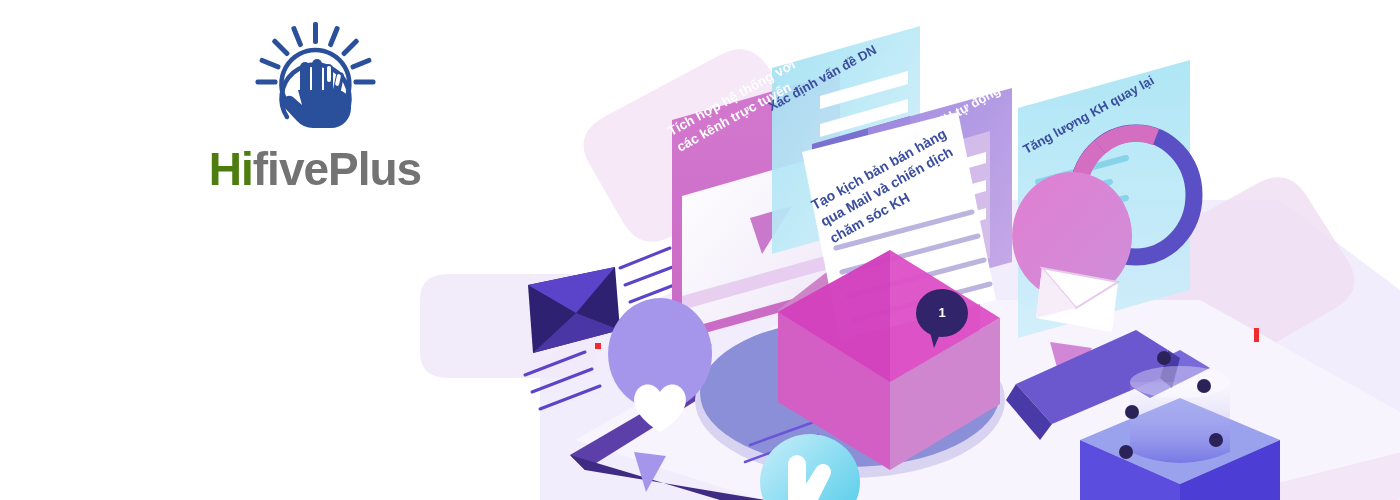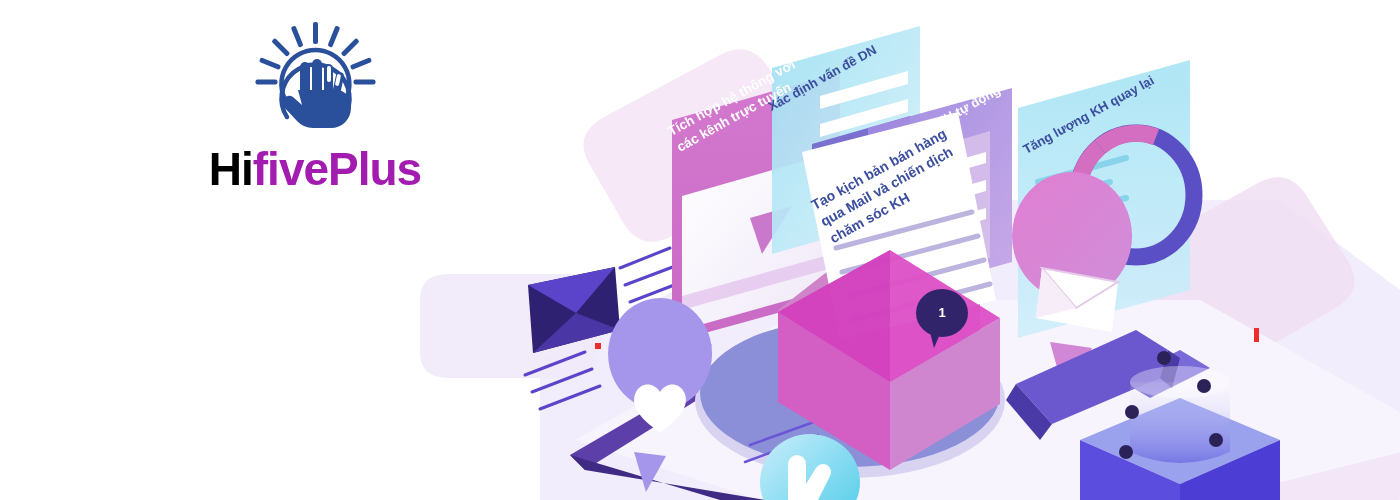--- a/index.html
+++ b/index.html
@@ -4,22 +4,22 @@
 <style>
   html,body{margin:0;padding:0;background:#ffffff;}
   body{width:1400px;height:500px;overflow:hidden;font-family:"Liberation Sans",sans-serif;}
   #banner{position:relative;width:1400px;height:500px;background:#ffffff;overflow:hidden;}
 
   
   #logo-block{position:absolute;left:205px;top:22px;width:220px;height:180px;}
   #logo-mark{position:absolute;left:38px;top:0;width:145px;height:120px;}
   #logo-wordmark{position:absolute;left:0;top:124px;width:220px;text-align:center;
      font-size:46px;font-weight:bold;letter-spacing:-1px;line-height:1;white-space:nowrap;}
-  .wm-hi{color:#000000;}
-  .wm-rest{color:#a21caf;}
+  .wm-hi{color:#4d7c0f;}
+  .wm-rest{color:#737373;}
 
   
   #illustration{position:absolute;left:420px;top:0;width:980px;height:500px;}
   #illustration svg{display:block;}
 
   
   .iso-label{position:absolute;color:#ffffff;font-weight:bold;line-height:1.35;
       white-space:pre;pointer-events:none;text-shadow:0 0 1px rgba(0,0,0,.04);}
   #lbl-tichhop{left:245px;top:125px;font-size:13.5px;
       transform:rotate(-29deg);transform-origin:0 0;}

